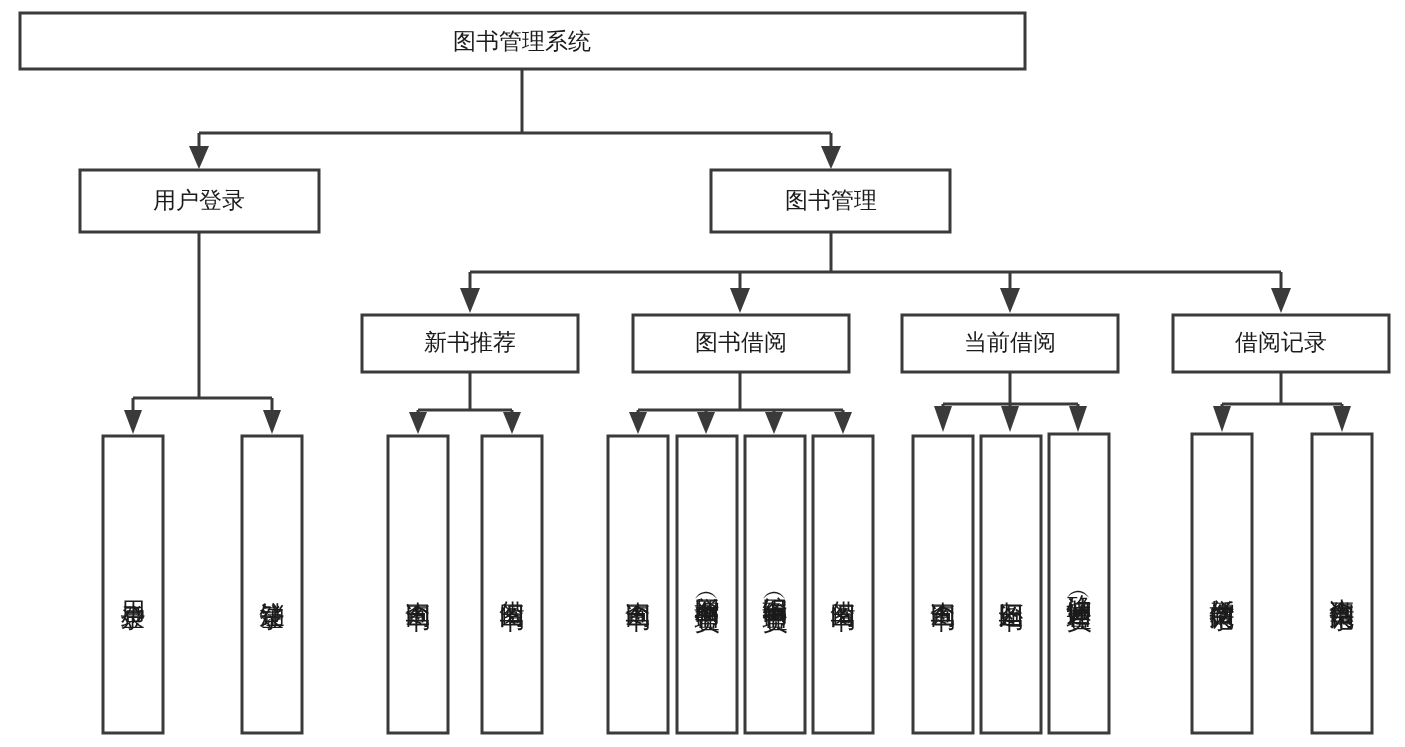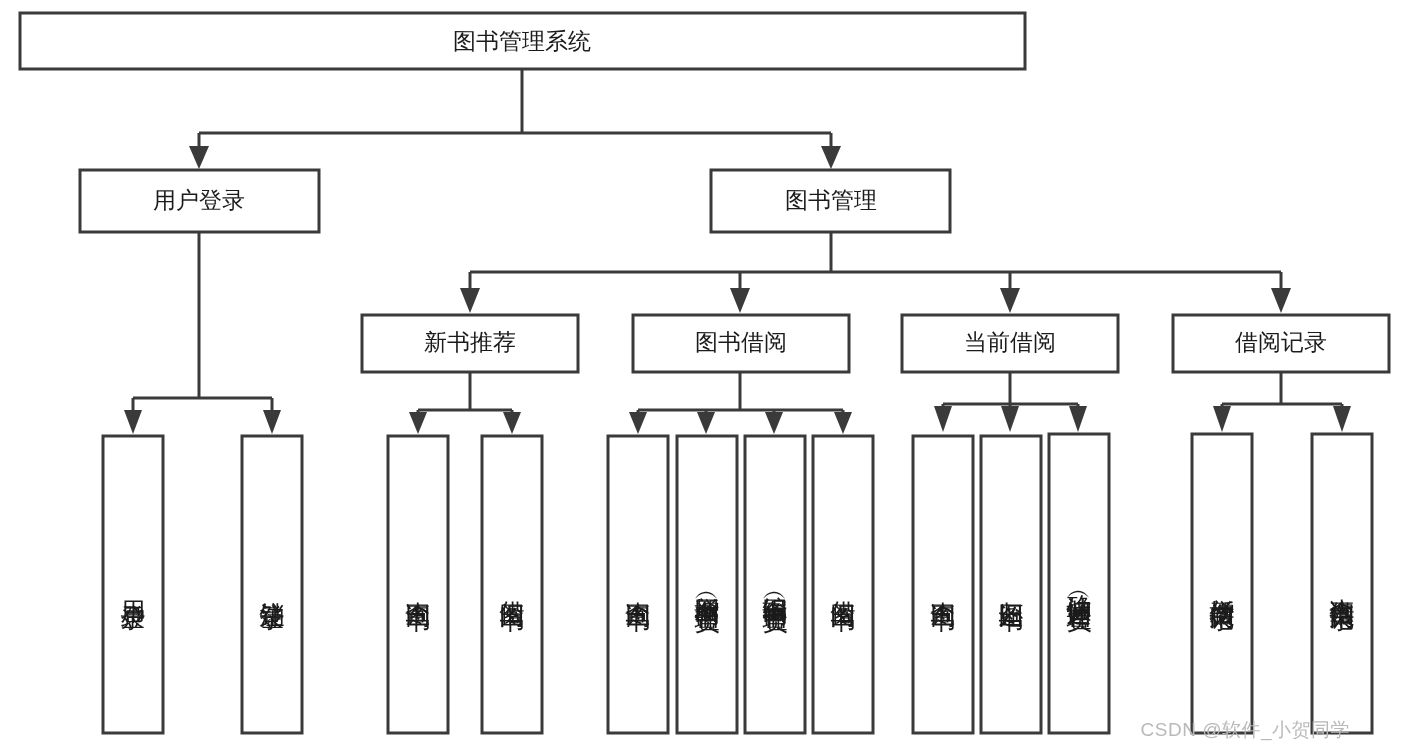--- a/index.html
+++ b/index.html
@@ -206,15 +206,14 @@
   <div class="leaf-label" style="left:745px; top:436px; width:60px; height:297px;">编辑图书（管理员）</div>
   <div class="leaf-label" style="left:813px; top:436px; width:60px; height:297px;">借阅图书</div>
 
   <div class="leaf-label" style="left:913px; top:436px; width:60px; height:297px;">查询图书</div>
   <div class="leaf-label" style="left:981px; top:436px; width:60px; height:297px;">归还图书</div>
   <div class="leaf-label" style="left:1049px; top:434px; width:60px; height:299px;">确认归还（管理员）</div>
 
   <div class="leaf-label" style="left:1192px; top:434px; width:60px; height:299px;">新增借阅记录</div>
   <div class="leaf-label" style="left:1312px; top:434px; width:60px; height:299px;">查询借阅记录</div>
 
-  <div id="watermark">CSDN @软件_小贺同学</div>
 
 </div>
 
 </body></html>

